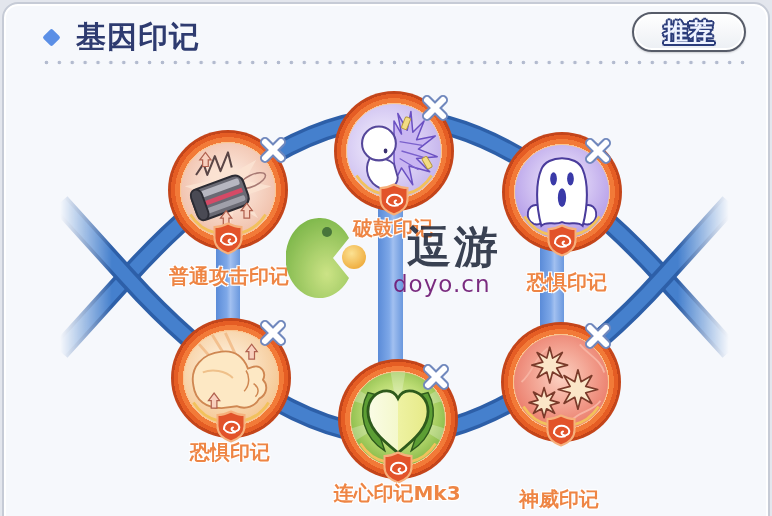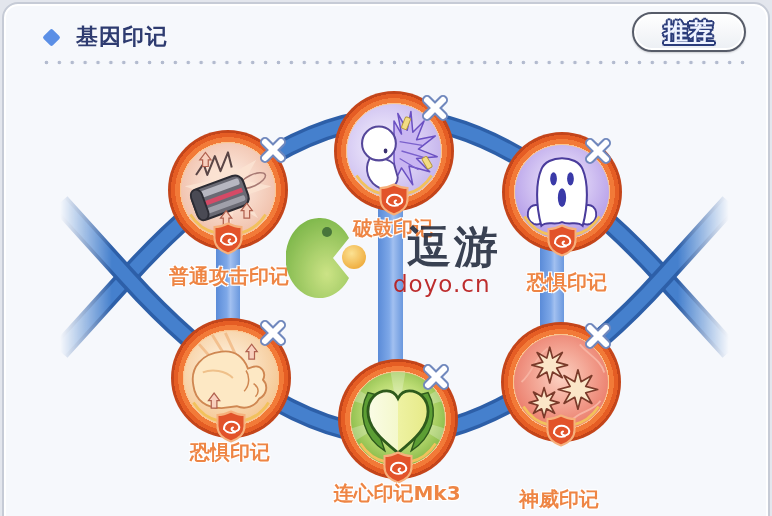--- a/index.html
+++ b/index.html
@@ -11,21 +11,21 @@
   .panel {
     position: absolute; left: 2px; top: 2px; width: 764px; height: 540px;
     border: 2px solid #c6cbd6; border-radius: 16px; background: #f6f8fc;
     box-shadow: inset 0 0 0 2px #ffffff;
   }
   .diamond {
     position: absolute; left: 45px; top: 31px; width: 13px; height: 13px;
     background: #5b8fe6; transform: rotate(45deg); border-radius: 2px;
   }
   .title {
-    position: absolute; left: 76px; top: 17px; font-size: 22px; line-height: 40px;
+    position: absolute; left: 76px; top: 17px; font-size: 30px; line-height: 40px;
     font-weight: bold; color: #2e3b70; letter-spacing: 1px;
   }
   .dots {
     position: absolute; left: 40px; top: 60px; width: 708px; height: 5px;
     background-image: radial-gradient(circle, #b3bbcf 1.6px, transparent 2.1px);
     background-size: 12.9px 5px; background-repeat: repeat-x;
   }
   .rec-btn {
     position: absolute; left: 632px; top: 12px; width: 110px; height: 36px;
     border: 2px solid #575c69; border-radius: 20px;
@@ -61,21 +61,21 @@
     font-size: 20px; line-height: 24px; font-weight: bold; color: #ee8544;
     text-shadow: 0 0 2px #fff, 1px 1px 0 #fff, -1px -1px 0 #fff, 1px -1px 0 #fff, -1px 1px 0 #fff;
   }
   .wm-logo { position: absolute; left: 286px; top: 216px; width: 84px; height: 84px; opacity: .92; }
   .wm-brand {
     position: absolute; left: 391px; top: 222px; font-size: 44px; line-height: 50px;
     color: #2a3244; letter-spacing: 3px; font-weight: bold; opacity: .92; padding-left: 16px;
   }
   .wm-domain {
     position: absolute; left: 393px; top: 270px; font-size: 23px; line-height: 28px;
-    color: #b91c1c; letter-spacing: 1px; opacity: .92;
+    color: #701a75; letter-spacing: 1px; opacity: .92;
   }
 </style>
 </head>
 <body>
 
 <div class="panel"></div>
 
 <div class="diamond"></div>
 <div class="title">基因印记</div>
 <div class="rec-btn">

